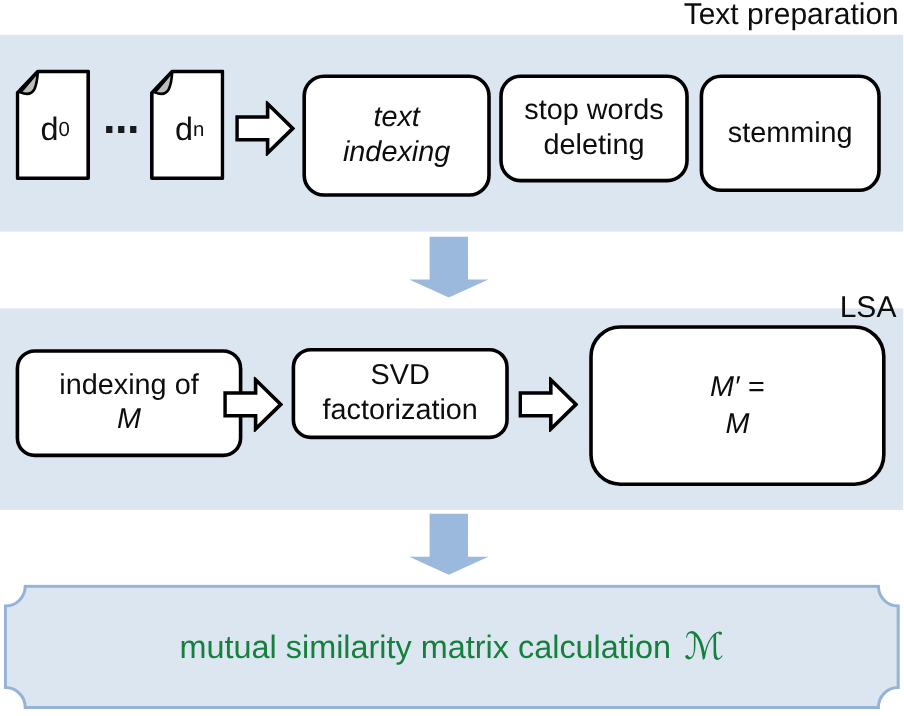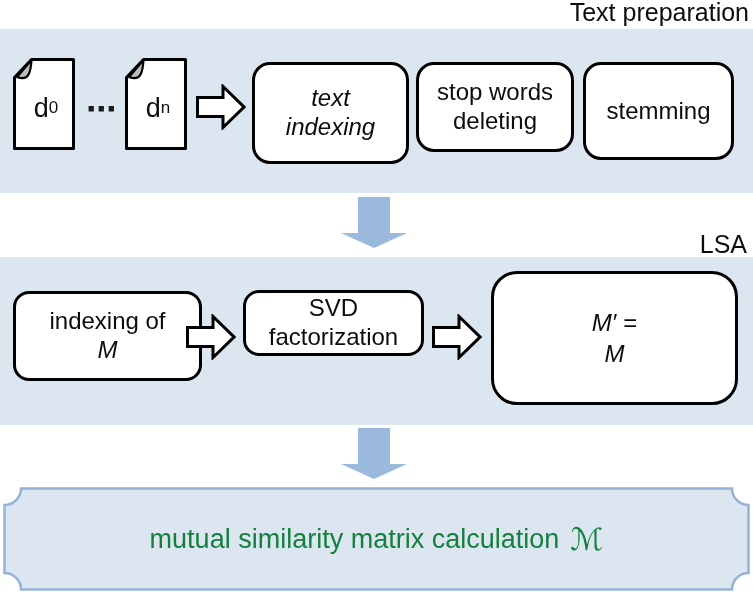--- a/index.html
+++ b/index.html
@@ -7,21 +7,21 @@
     position:relative; width:753px; height:597px; background:#ffffff;
     font-family:"Liberation Sans","DejaVu Sans",sans-serif; color:#111;
     overflow:hidden;
   }
   .band { position:absolute; left:0; width:753px; background:var(--band); }
   .band1 { top:29px; height:164px; }
   .band2 { top:257px; height:168px; }
 
   .sec-label { position:absolute; font-size:25px; color:#0d0d0d; white-space:nowrap; }
   .sec-label.tp { top:-2px; right:4px; }
-  .sec-label.lsa { top:230px; right:6px; }
+  .sec-label.lsa { top:242px; right:6px; }
 
   .box {
     position:absolute; box-sizing:border-box;
     background:var(--box-fill); border:3.5px solid var(--box-border);
     border-radius:18px;
     display:flex; flex-direction:column; align-items:center; justify-content:center;
     text-align:center; font-size:24px; line-height:1.2; color:#0d0d0d;
   }
   .box.recon { border-radius:26px; line-height:1.3; }
   .it { font-style:italic; }
@@ -117,21 +117,21 @@
 
   <div class="box" style="left:13px; top:291px; width:189px; height:90px; border-radius:16px;">
     <span>indexing of</span>
     <span class="it">M</span>
   </div>
 
   <svg class="oarrow" style="left:186px; top:314px;" width="50" height="46" viewBox="0 0 50 46">
     <polygon points="1.5,13.5 27,13.5 27,2.5 48,23 27,43.5 27,32.5 1.5,32.5"></polygon>
   </svg>
 
-  <div class="box" style="left:243px; top:290px; width:181px; height:66px; border-radius:16px;">
+  <div class="box" style="left:243px; top:290px; width:181px; height:76px; border-radius:16px;">
     <span>SVD</span>
     <span>factorization</span>
   </div>
 
   <svg class="oarrow" style="left:432px; top:314px;" width="50" height="46" viewBox="0 0 50 46">
     <polygon points="1.5,13.5 27,13.5 27,2.5 48,23 27,43.5 27,32.5 1.5,32.5"></polygon>
   </svg>
 
   <div class="box recon" style="left:491px; top:271px; width:247px; height:134px;">
     <span><span class="it">M′</span><span class="eq">=</span></span>

